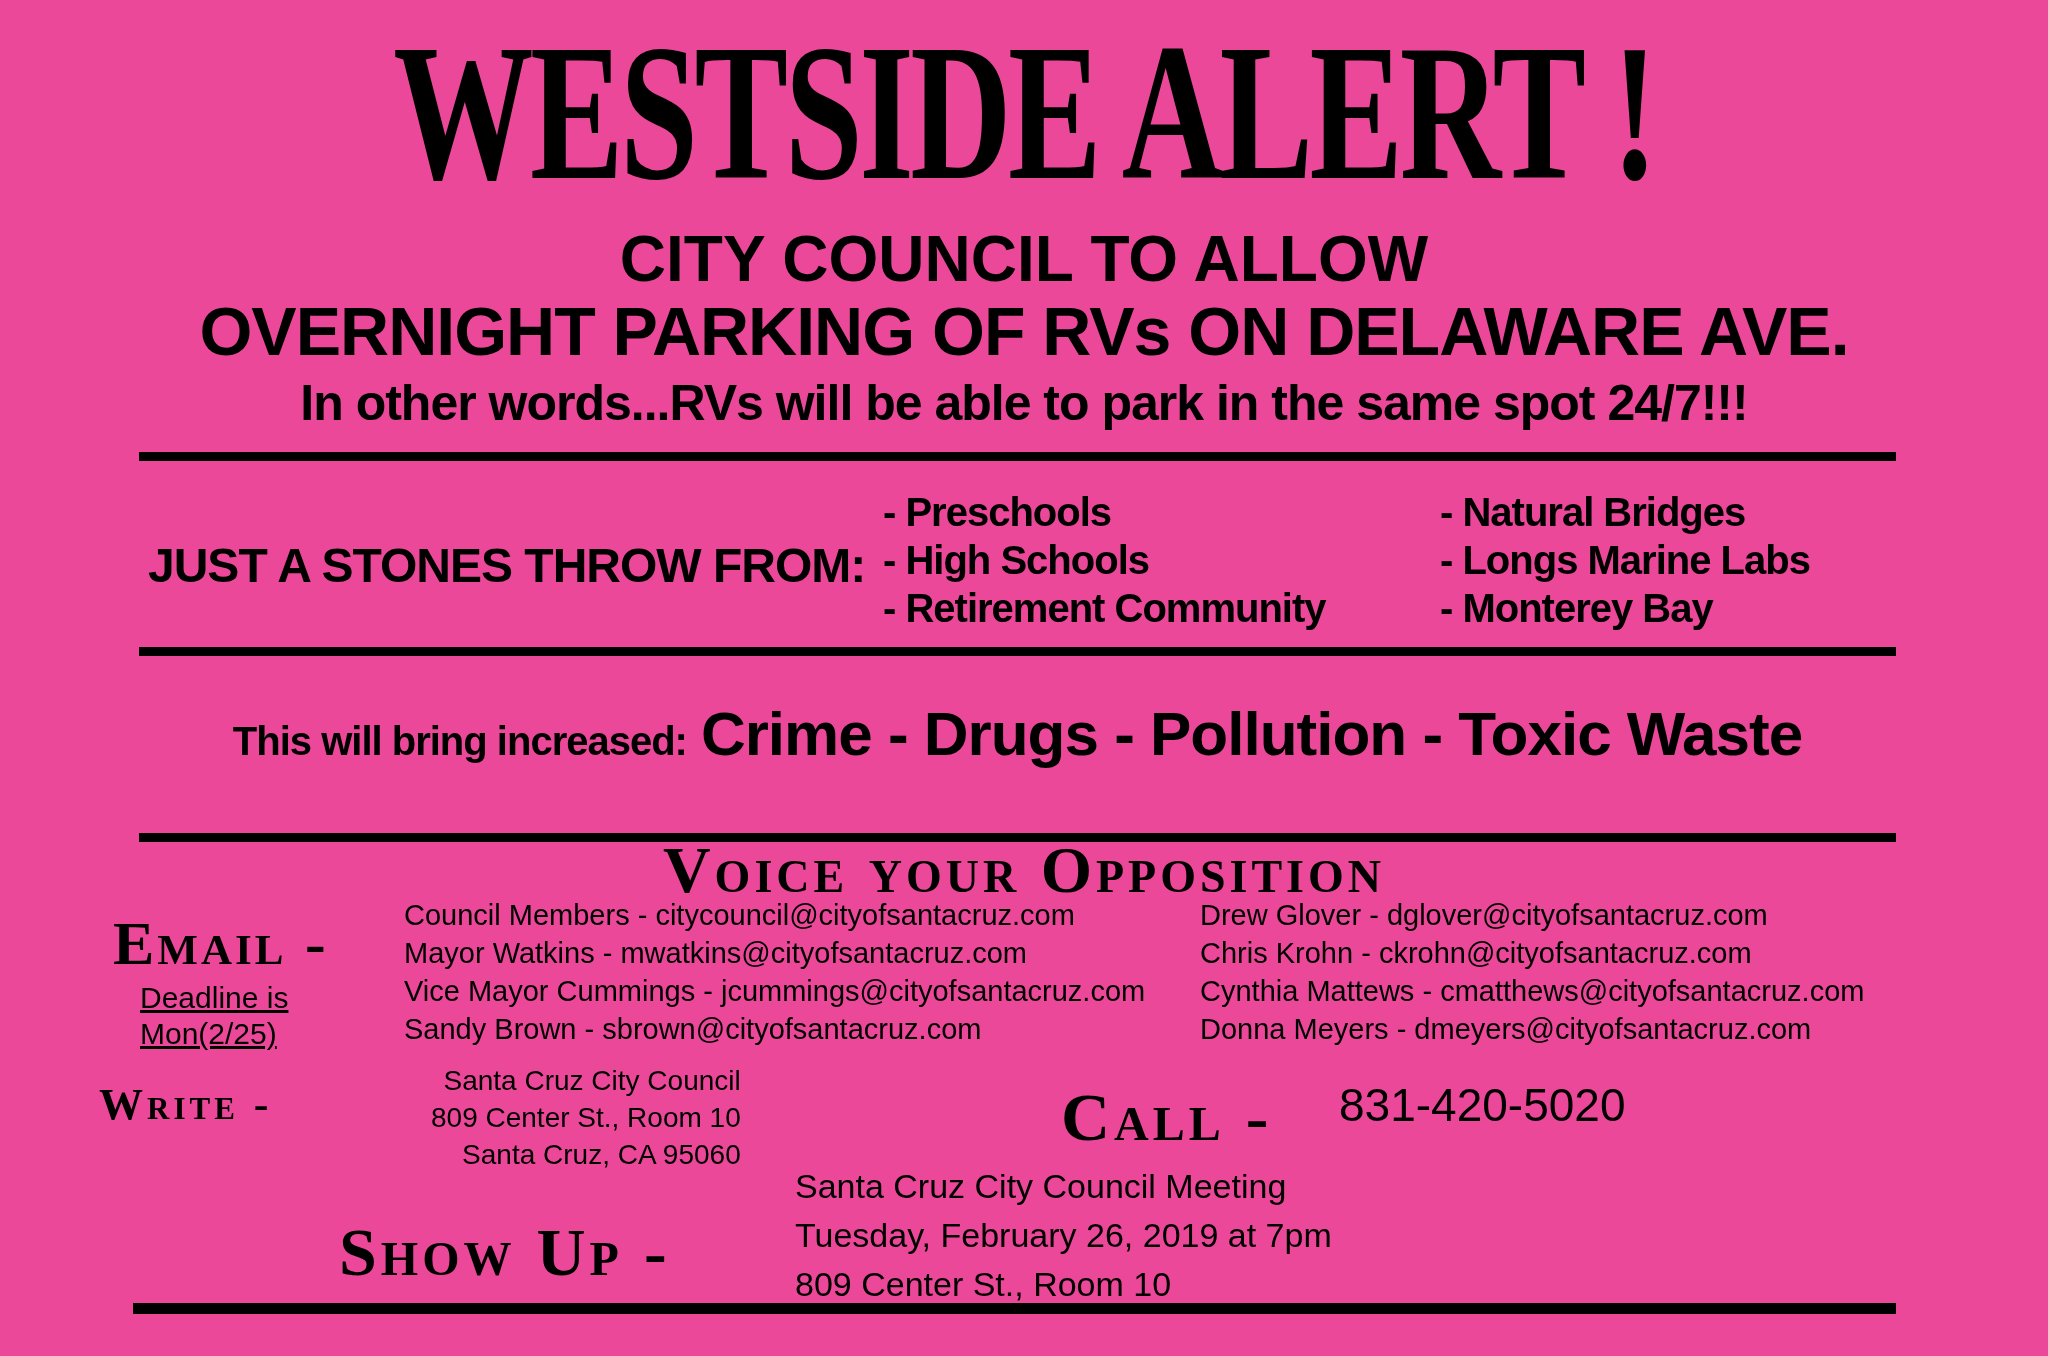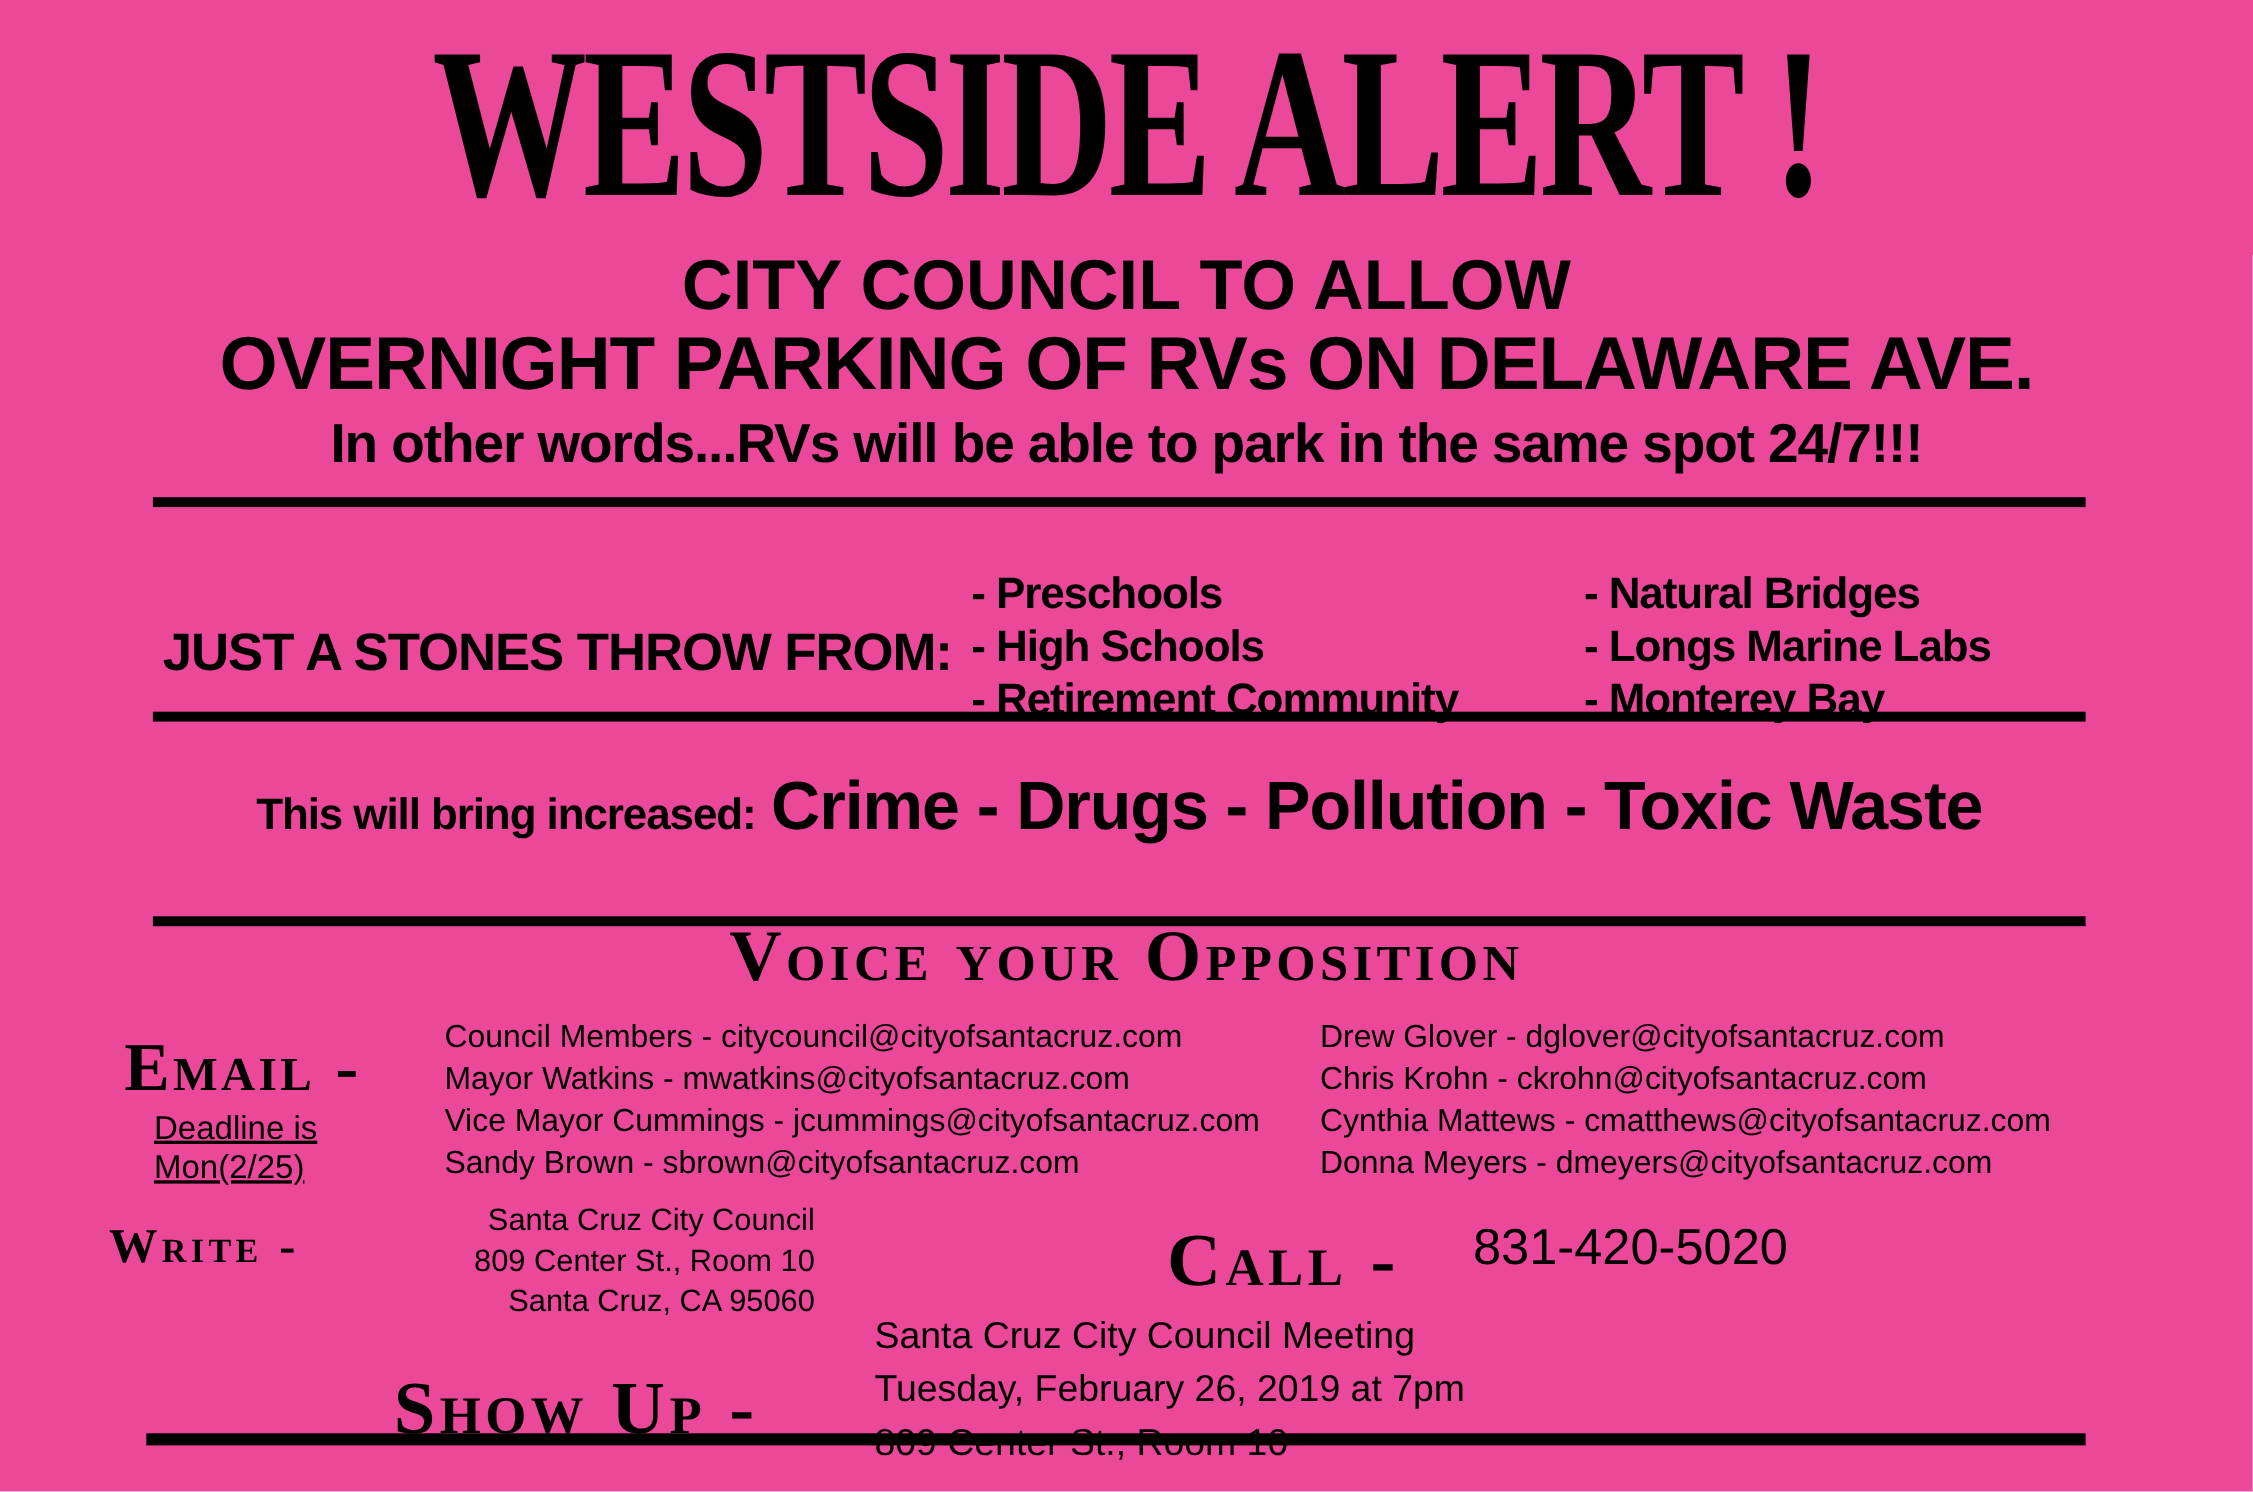--- a/index.html
+++ b/index.html
@@ -9,21 +9,21 @@
   }
   .page {
     position: relative;
     width: 2048px;
     height: 1356px;
     background: #ec4899;
     color: #000000;
     overflow: hidden;
     font-family: "Liberation Sans", sans-serif;
   }
-  .abs { position: absolute; margin-top: 28px; }
+  .abs { position: absolute; }
   .center-line {
     position: absolute;
     left: 0;
     width: 100%;
     text-align: center;
     white-space: nowrap;
   }
   .title-wrap { top: 15px; }
   .title-inner {
     display: inline-block;
@@ -161,21 +161,21 @@
     line-height: 1;
   }
   .phone {
     left: 1339px;
     top: 1082px;
     font-size: 46px;
     line-height: 1;
     white-space: nowrap;
   }
   .showup-label {
-    left: 358px;
+    left: 339px;
     top: 1218px;
     font-size: 68px;
     letter-spacing: 4px;
     line-height: 1;
   }
   .meeting {
     left: 795px;
     top: 1162px;
     font-size: 34px;
     line-height: 49px;

